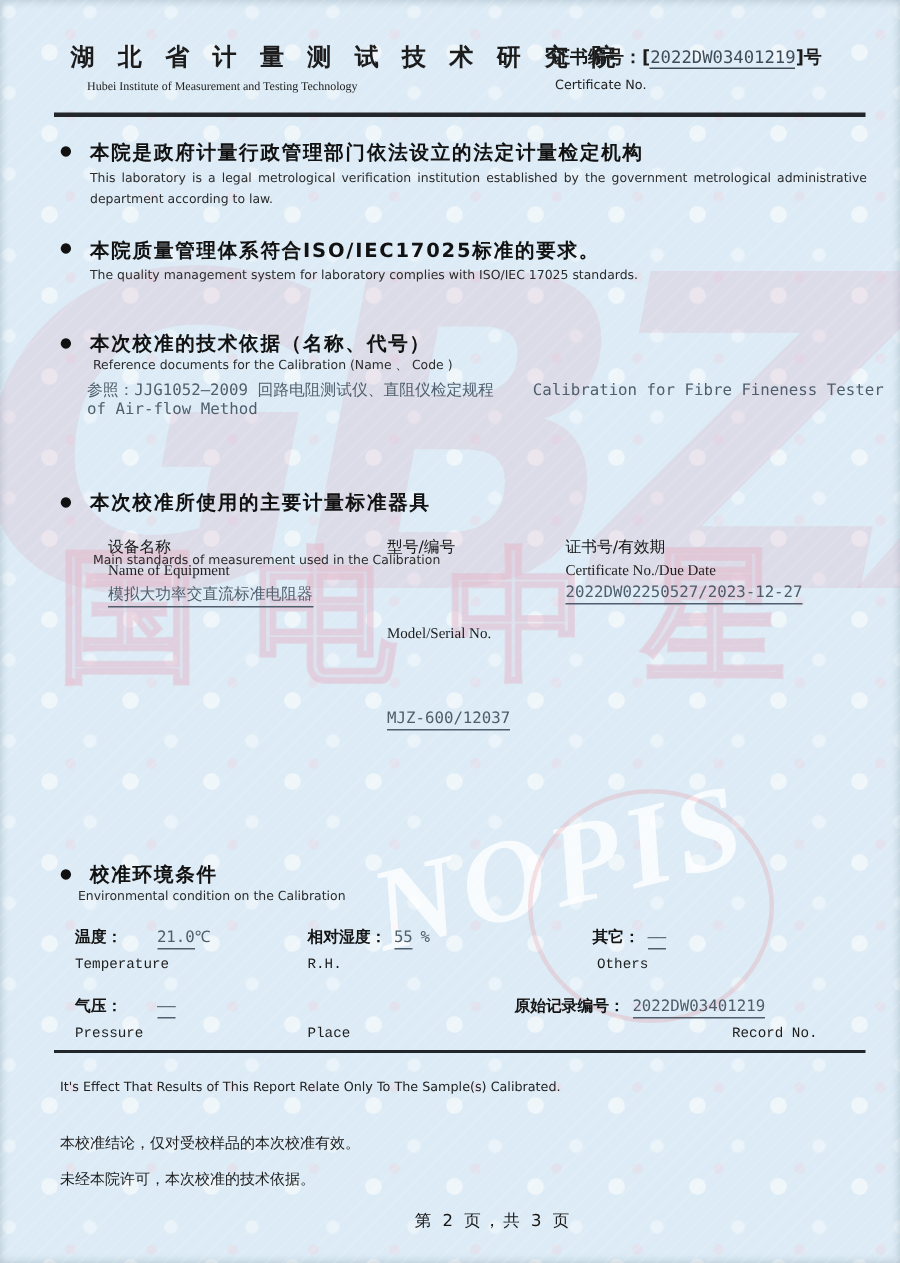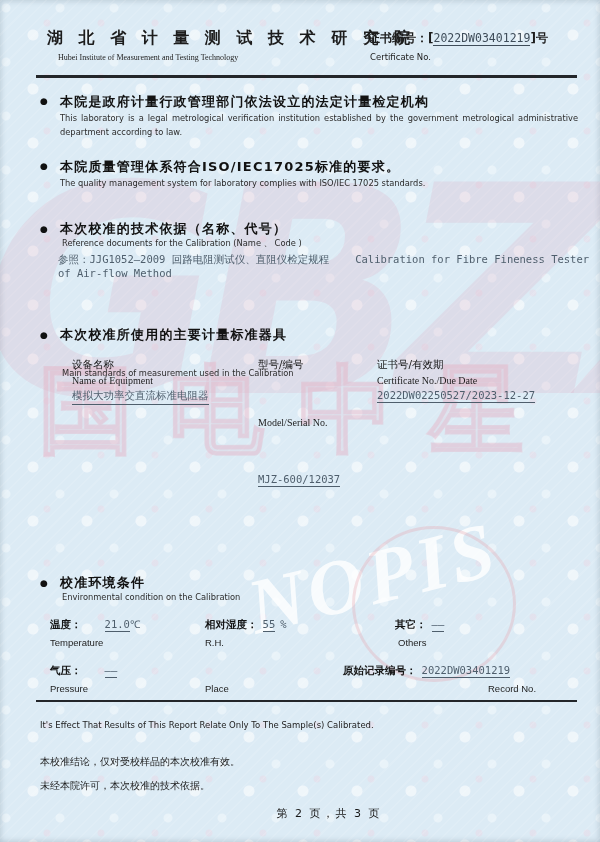--- a/index.html
+++ b/index.html
@@ -57,21 +57,21 @@
   .bullet{font-size:9px;color:#111;}
   .h-cn{font-size:13px;font-weight:700;letter-spacing:1.2px;white-space:nowrap;color:#121212;}
   .h-en{font-size:8.3px;color:#2b2b2b;white-space:nowrap;}
   .p-en{font-size:8.3px;color:#2b2b2b;line-height:13.5px;text-align:justify;}
   .fill{font-family:"DejaVu Sans Mono","Liberation Mono",monospace;color:#4e5e6c;font-size:10.5px;white-space:nowrap;}
   .u{border-bottom:1px solid #4e5e6c;padding-bottom:0.5px;}
   .tbl-cn{font-size:10.5px;color:#161616;white-space:nowrap;}
   .tbl-en{font-size:10px;color:#1d1d1d;font-family:"Liberation Serif","DejaVu Serif",serif;white-space:nowrap;}
   .col{position:absolute;display:flex;flex-direction:column;gap:3px;}
   .env-label{font-size:10.5px;font-weight:700;color:#141414;white-space:nowrap;}
-  .env-en{font-size:9.5px;color:#1d1d1d;font-family:Liberation Sans, sans-serif;white-space:nowrap;}
+  .env-en{font-size:9.5px;color:#1d1d1d;font-family:Liberation Mono, monospace;white-space:nowrap;}
   .env-val{font-family:"DejaVu Sans Mono","Liberation Mono",monospace;color:#4e5e6c;font-size:10.5px;white-space:nowrap;}
   
   .note-cn{font-size:10px;color:#1b1b1b;white-space:nowrap;margin-top:48px;}
   .note-en{font-size:8.5px;color:#222;white-space:nowrap;}
   .page-no{left:0;top:806px;width:600px;text-align:center;font-size:11px;letter-spacing:2px;color:#161616;padding-left:29px;}
 </style>
 </head>
 <body>
 
 <div class="page">
@@ -120,21 +120,21 @@
     <span class="fill u">MJZ-600/12037</span>
   </div>
   <div class="col z" style="left:377px;top:358px;">
     <span class="tbl-cn">证书号/有效期</span>
     <span class="tbl-en">Certificate No./Due Date</span>
     <span class="fill u">2022DW02250527/2023-12-27</span>
   </div>
 
   <span class="abs z bullet" style="left:40px;top:578px;">●</span>
   <div class="abs z h-cn" style="left:60px;top:574px;">校准环境条件</div>
-  <div class="abs z h-en" style="left:62px;top:592px;">Environmental condition on the Calibration</div>
+  <div class="abs z h-en" style="left:52px;top:592px;">Environmental condition on the Calibration</div>
 
   <div class="abs z" style="left:50px;top:613px;">
     <span class="env-label">温度：</span>
     <span class="env-val u" style="margin-left:18px;">21.0</span><span class="env-val">℃</span>
   </div>
   <div class="abs z" style="left:205px;top:613px;">
     <span class="env-label">相对湿度：</span>
     <span class="env-val u">55</span>
     <span class="env-val">%</span>
   </div>

